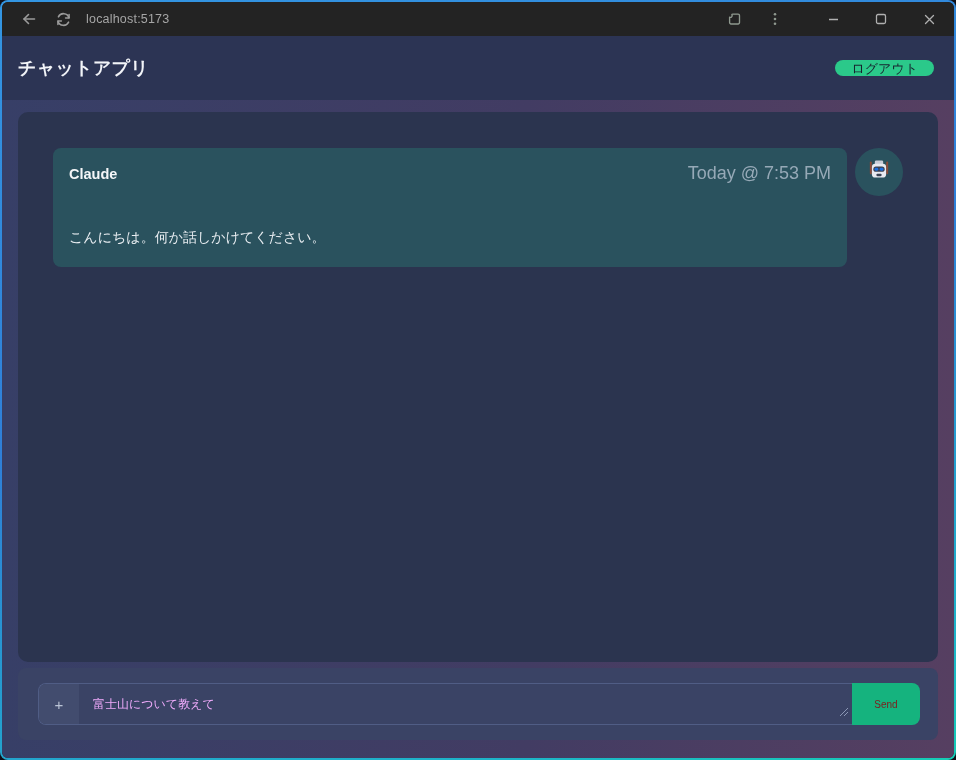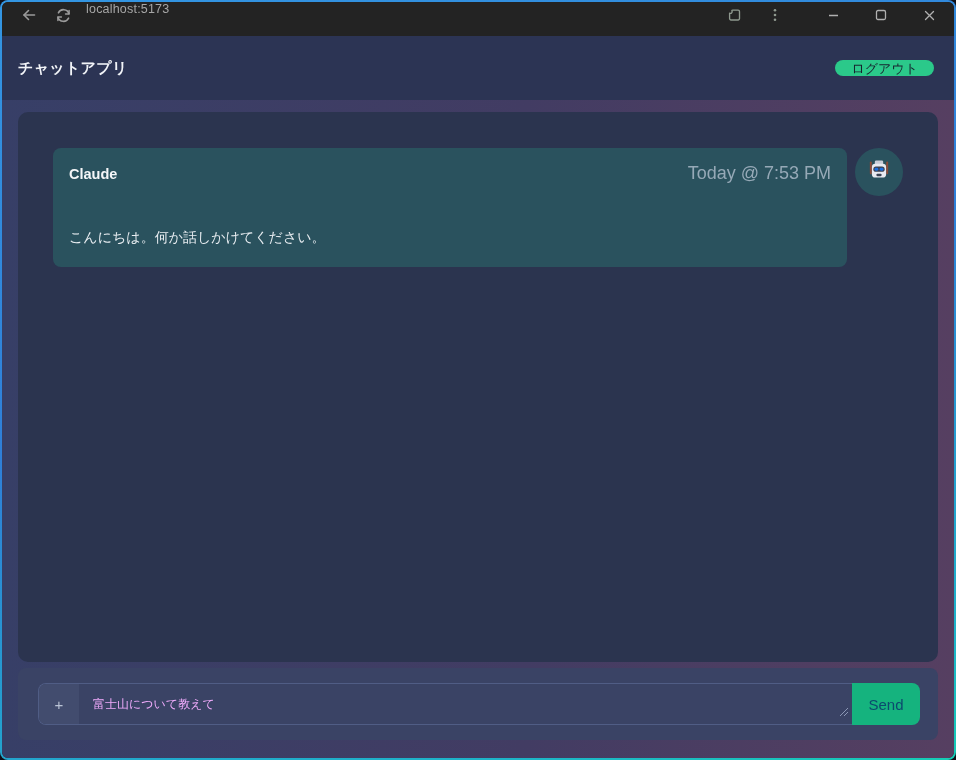--- a/index.html
+++ b/index.html
@@ -19,21 +19,21 @@
     border-radius: 6px;
     overflow: hidden;
     display: flex; flex-direction: column;
     background: #232323;
   }
 
   
   .chrome {
     height: 34px; flex: 0 0 34px;
     background: #232323;
-    display: flex; align-items: flex-start;
+    display: flex; align-items: center;
     padding: 0 12px 0 14px;
     color: #a6a6a6;
   }
   .chrome .icon-btn {
     width: 26px; height: 26px;
     display: flex; align-items: center; justify-content: center;
     background: transparent; border: none; cursor: pointer;
     color: #9b9b9b;
   }
   .chrome svg { display: block; }
@@ -49,21 +49,21 @@
 
   
   .app-header {
     height: 64px; flex: 0 0 64px;
     background: #2c3454;
     display: flex; align-items: center; justify-content: space-between;
     padding: 0 20px 0 16px;
   }
   .app-title {
     color: #f2f4f8;
-    font-size: 15px;
+    font-size: 18px;
     font-weight: 700;
     letter-spacing: 0.3px;
   }
   .logout-btn {
     height: 16px;
     padding: 0 16px;
     border: none; cursor: pointer;
     border-radius: 16px;
     background: #2bc98a;
     color: #17212e;
@@ -146,22 +146,22 @@
     line-height: 21px;
     font-family: inherit;
     overflow: hidden;
   }
   .grip { position: absolute; right: 3px; bottom: 3px; pointer-events: none; }
   .send-btn {
     width: 68px; height: 42px; flex: 0 0 68px;
     border: none; cursor: pointer;
     border-radius: 0 8px 8px 0;
     background: #15b37e;
-    color: #0c4a6e;
-    font-size: 15px;
+    color: #7f1d1d;
+    font-size: 10px;
     font-family: inherit;
   }
 </style>
 </head>
 <body>
 
 <div class="window">
   <div class="window-inner">
 
     <div class="chrome">

